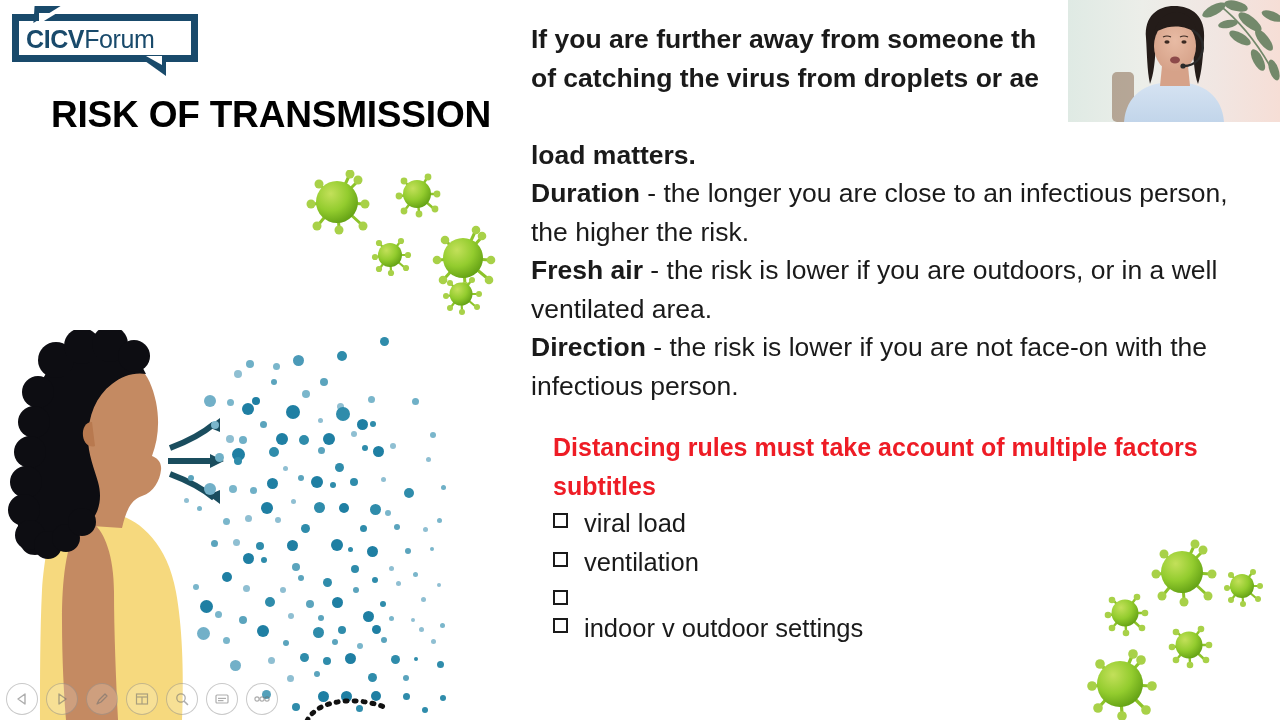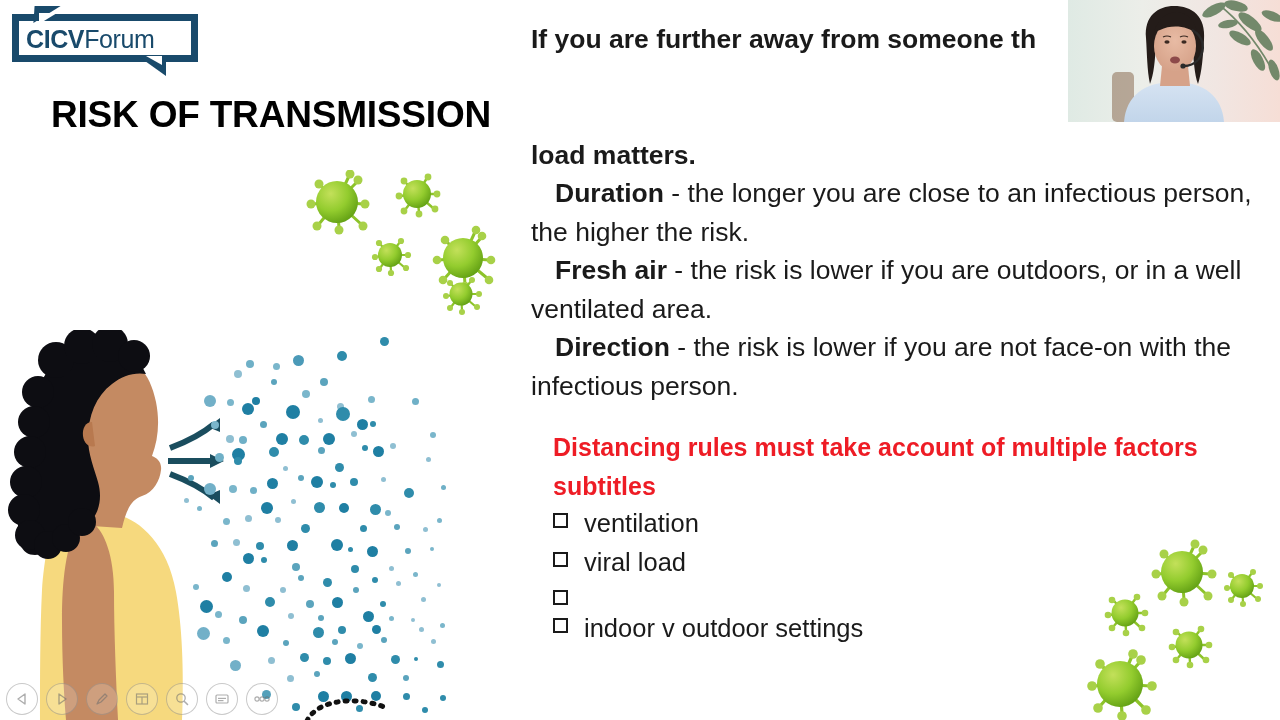--- a/index.html
+++ b/index.html
@@ -61,21 +61,21 @@
   #arrows{position:absolute;left:168px;top:418px;width:90px;height:86px;}
 
   
   #body-text{
     position:absolute;left:531px;top:8px;width:730px;
     font-size:26.5px;line-height:38.5px;color:#1a1a1a;
     font-family:"Liberation Sans",sans-serif;
   }
   #intro-para{font-weight:bold;margin:12px 0 0 0;}
   .factor{margin:0;}
-  .factor b{font-weight:bold;margin-left:24px;}
+  .factor b{font-weight:bold;}
   #red-block{
     position:absolute;left:553px;top:428px;width:660px;
     font-size:25px;line-height:39px;color:#ee1c25;font-weight:bold;
   }
   #check-list{
     position:absolute;left:553px;top:504px;width:660px;
     font-size:25.5px;line-height:38.5px;color:#1a1a1a;
   }
   #check-list .row{display:flex;align-items:flex-start;}
   .cbox{
@@ -487,45 +487,45 @@
     <span class="dot" style="left:247px;top:372px;width:6px;height:6px;background:#2f8cab;"></span>
 
     <svg style="position:absolute;left:128px;top:358px;" width="110" height="30" viewBox="0 0 110 30">
       <path d="M4 28 C14 6 56 2 86 16" fill="none" stroke="#111" stroke-width="5" stroke-dasharray="2 7" stroke-linecap="round"></path>
     </svg>
   </div>
 
   <div id="body-text">
     <p id="intro-para">
       <span>If you are further away from someone th</span><br>
-      <br>
+      <span>of catching the virus from droplets or ae</span><br>
       <br>
       <span>load matters.</span>
     </p>
     <p class="factor"><b>Duration</b><span> - </span><span>the longer you are close to an infectious person, the higher the risk.</span></p>
     <p class="factor"><b>Fresh air</b><span> - </span><span>the risk is lower if you are outdoors, or in a well ventilated area.</span></p>
     <p class="factor"><b>Direction</b><span> - </span><span>the risk is lower if you are not face-on with the infectious person.</span></p>
   </div>
 
   <div id="red-block">Distancing rules must take account of multiple factors subtitles</div>
 
   <div id="check-list">
     <div class="row">
       <span class="cbox">
           <u></u>
           <i></i>
         </span>
-      <span>ventilation</span>
+      <span>viral load</span>
     </div>
     <div class="row">
       <span class="cbox">
           <u></u>
           <i></i>
         </span>
-      <span>viral load</span>
+      <span>ventilation</span>
     </div>
     <div class="row">
       <span class="cbox">
           <u></u>
           <i></i>
         </span>
     </div>
     <div class="row">
       <span class="cbox">
           <u></u>

